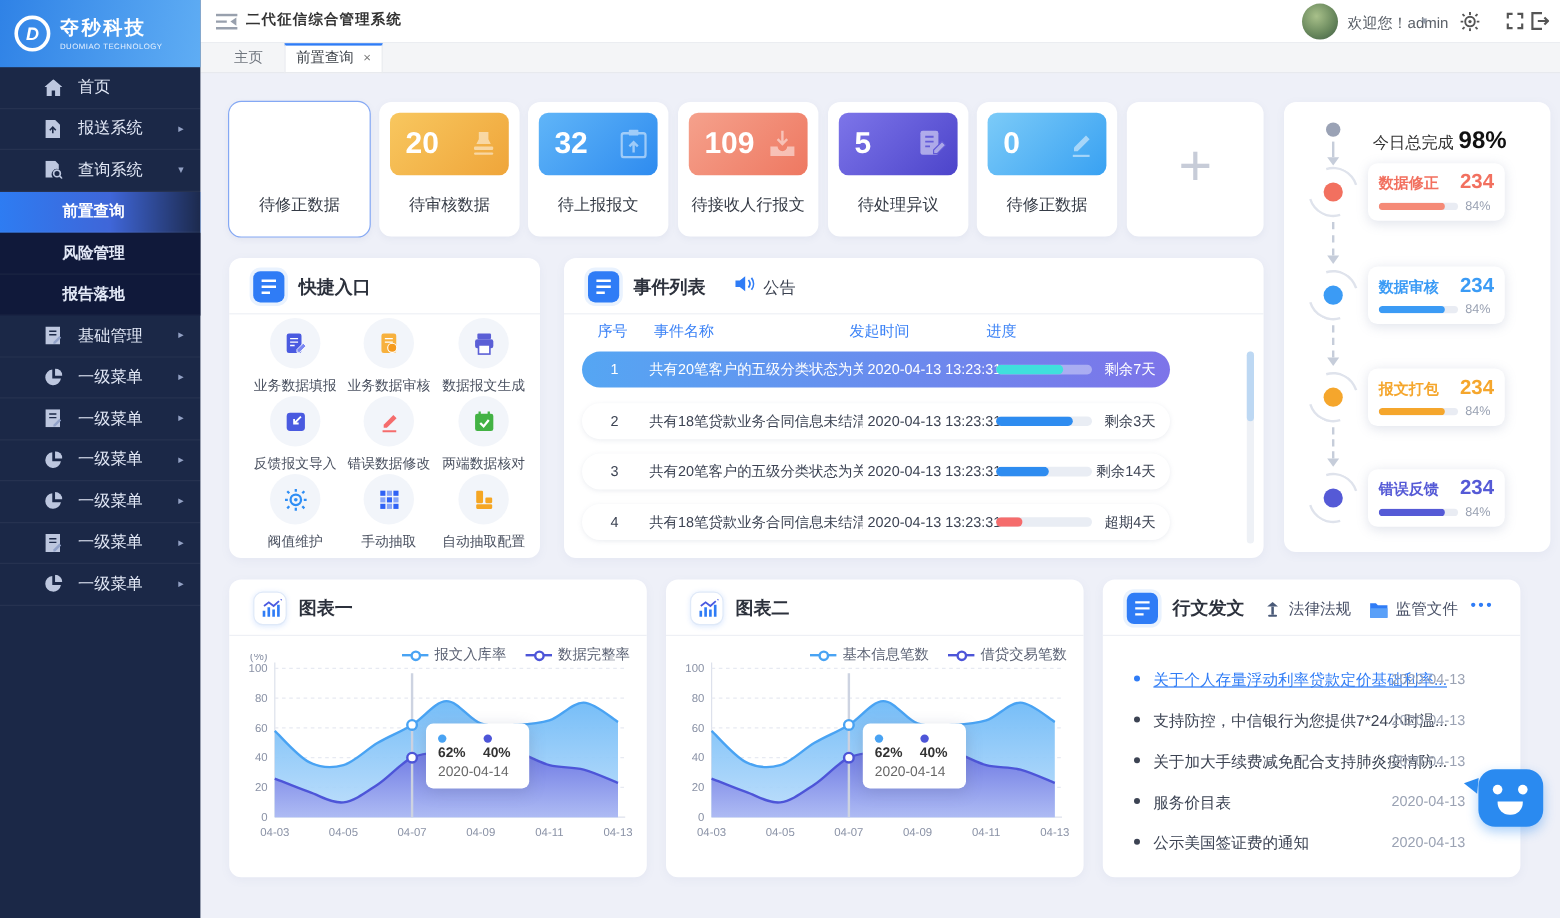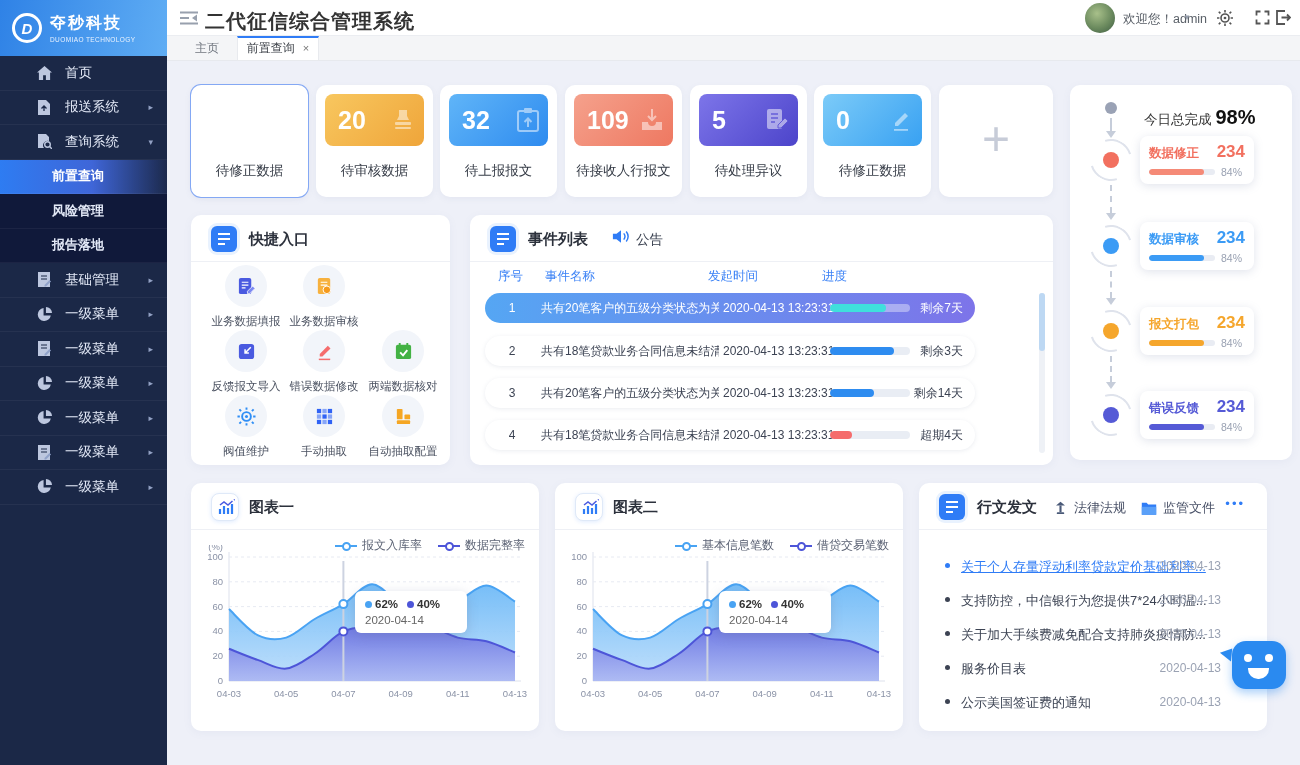--- a/index.html
+++ b/index.html
@@ -15,21 +15,21 @@
 .menu{display:flex;flex-direction:column}
 .mi{height:34.5px;display:flex;align-items:center;padding-left:36px;gap:13px;color:#e3e9f7;font-size:13.5px;border-bottom:1px solid rgba(255,255,255,.05);cursor:pointer}
 .mi-ic{width:16px;display:flex;justify-content:center;opacity:.9}
 .mi-arrow{margin-left:auto;margin-right:14px;font-size:9px;color:#93a1c4}
 .mi.sub{background:#10193a;padding-left:52px;font-weight:bold;font-size:13px}
 .mi.active{background:linear-gradient(90deg,#2e7cf2 0%,#3f66d8 55%,rgba(35,52,110,.15) 100%);color:#fff}
 
 
 .topbar{position:absolute;left:167px;top:0;width:1133px;height:36px;background:#fff;border-bottom:1px solid #ebedf1;z-index:5}
 .collapse{position:absolute;left:13px;top:11px;cursor:pointer}
-.apptitle{position:absolute;left:38px;top:8px;font-size:20px;color:#333;font-weight:600;letter-spacing:1px}
+.apptitle{position:absolute;left:38px;top:8px;font-size:12px;color:#333;font-weight:600;letter-spacing:1px}
 .avatar{position:absolute;left:918px;top:3px;width:30px;height:30px;border-radius:50%;background:radial-gradient(circle at 40% 35%,#a8c08a,#6b8a5e 55%,#3c5a42);cursor:pointer}
 .welcome{position:absolute;left:956px;top:11px;font-size:12.5px;color:#5a6068;cursor:pointer}
 .caret{position:absolute;left:1016px;top:13px;font-size:8px;color:#98a0ad;cursor:pointer}
 .hicon{position:absolute;top:10px;cursor:pointer}
 .tabbar{position:absolute;left:167px;top:36px;width:1133px;height:25px;background:#f4f5f7;border-bottom:1px solid #e7e9ee;z-index:5}
 .tab{position:absolute;top:0;height:25px;line-height:25px;font-size:12px;color:#70767f;text-align:center;cursor:pointer}
 .tab.home{left:10px;width:60px}
 .tab.active{left:70px;width:82px;background:#fff;border:1px solid #e8eaee;border-top:2px solid #2f7cf6;color:#3a3f46;line-height:21px}
 .tab-close{margin-left:8px;color:#777;font-size:11px}
 
@@ -102,21 +102,21 @@
 .cpanel2{left:555px;top:483px;width:348px;height:248px}
 .chead-ic{position:absolute;left:20px;top:10px;width:28px;height:28px;border-radius:8px;background:#fff;border:1px solid #dfe9f8;box-shadow:0 1px 4px rgba(47,124,246,.15);line-height:0}
 .chead-ic svg{position:absolute;left:5px;top:5px}
 .legend{position:absolute;right:14px;top:54px;display:flex;gap:16px;align-items:center;font-size:12px;color:#5b6274}
 .lg{display:flex;align-items:center;gap:5px;cursor:pointer}
 .lmark{position:relative;width:22px;height:10px}
 .lmark::before{content:"";position:absolute;top:4px;left:0;right:0;height:2px;background:currentColor}
 .lmark::after{content:"";position:absolute;left:7px;top:1px;width:5px;height:5px;border:2px solid currentColor;border-radius:50%;background:#fff}
 .cplot{position:absolute;left:8px;top:62px}
 .cplot text.tick{font-size:9.5px;fill:#8a92a6}
-.tip{position:absolute;left:164px;top:108px;width:112px;background:#fff;border-radius:6px;box-shadow:0 3px 12px rgba(100,110,150,.28);padding:7px 10px;z-index:3}
+.tip{position:absolute;left:164px;top:120px;width:86px;background:#fff;border-radius:6px;box-shadow:0 3px 12px rgba(100,110,150,.28);padding:7px 10px;z-index:3}
 .tiprow{display:flex;gap:9px;font-size:11.5px;color:#333;font-weight:bold;align-items:center}
 .tipdot{display:inline-block;width:7px;height:7px;border-radius:50%;margin-right:3px}
 .tipdate{font-size:11.5px;color:#666;margin-top:4px;font-weight:normal}
 
 
 .dpanel{left:919px;top:483px;width:348px;height:248px}
 .dtab{position:absolute;top:16px;font-size:13px;color:#4a5268;display:flex;gap:6px;align-items:center;cursor:pointer}
 .dtab1{left:134px}.dtab2{left:222px}
 .dmore{position:absolute;right:22px;top:13px;color:#2f7cf6;font-size:13px;letter-spacing:2px;cursor:pointer}
 .ditem{position:absolute;left:24px;right:24px;height:24px;cursor:pointer}
@@ -443,20 +443,30 @@
     </div>
     <div class="qitem" style="left:91px;top:50px">
       <div class="qcirc">
           <svg width="19" height="19" viewBox="0 0 20 20">
             <rect x="3" y="1" width="13" height="17" rx="2" fill="#f7b13e"></rect>
             <path d="M6 5.5h7M6 8.5h7" stroke="#fff" stroke-width="1.2"></path>
             <circle cx="12.5" cy="13.5" r="4" fill="#f59a1d" stroke="#fff" stroke-width="1"></circle>
           </svg>
         </div>
       <div class="qlabel">业务数据审核</div>
+    </div>
+    <div class="qitem" style="left:170px;top:50px">
+      <div class="qcirc">
+          <svg width="19" height="19" viewBox="0 0 20 20">
+            <rect x="4" y="1" width="12" height="5" rx="1" fill="#5b5fd6"></rect>
+            <rect x="2" y="6" width="16" height="8" rx="2" fill="#5b5fd6"></rect>
+            <rect x="5" y="11" width="10" height="8" fill="#fff" stroke="#5b5fd6" stroke-width="1.4"></rect>
+          </svg>
+        </div>
+      <div class="qlabel">数据报文生成</div>
     </div>
 
     <div class="qitem" style="left:13px;top:115px">
       <div class="qcirc">
           <svg width="19" height="19" viewBox="0 0 20 20">
             <rect x="2" y="2" width="16" height="16" rx="3" fill="#4a5ae0"></rect>
             <path d="M14.5 5.5l-6 6M8.5 7.5v4h4" stroke="#fff" stroke-width="1.6" fill="none"></path>
           </svg>
         </div>
       <div class="qlabel">反馈报文导入</div>

